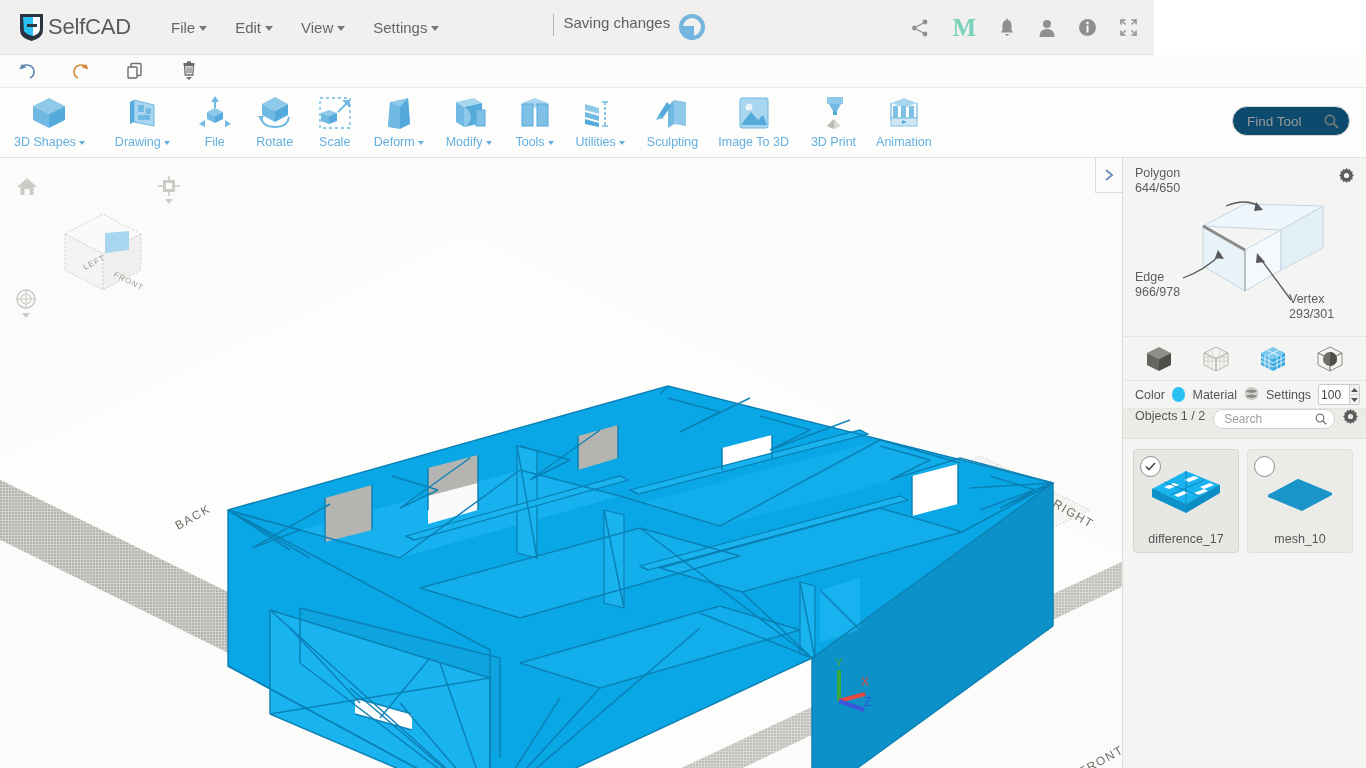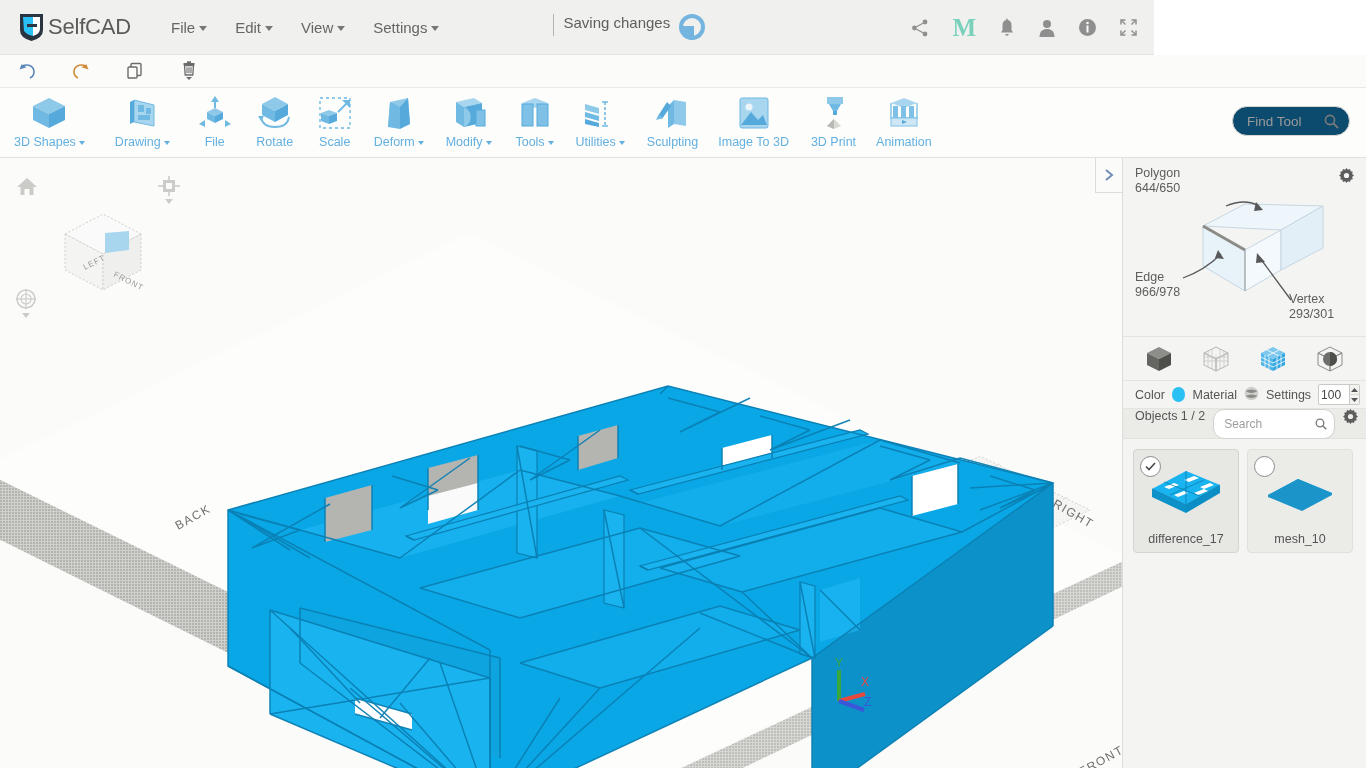--- a/index.html
+++ b/index.html
@@ -142,21 +142,21 @@
   .spin{display:flex;flex-direction:column;border-left:1px solid #c9c9c6;width:13px;height:19px;}
   .spin div{flex:1;display:flex;align-items:center;justify-content:center;cursor:pointer;background:#f2f2f0;}
   .spin div:first-child{border-bottom:1px solid #d8d8d5;}
   .obj-hdr{
     height:30px;display:flex;align-items:flex-start;gap:8px;
     padding:0 8px 0 12px;box-sizing:border-box;background:#ebebe8;
     border-bottom:1px solid #e0e0dd;
   }
   .obj-hdr .lbl{font-size:12.5px;color:#555;white-space:nowrap;}
   .obj-search{
-    flex:1;height:30px;border:1px solid #d2d2cf;border-radius:11px;background:#fff;
+    flex:1;height:20px;border:1px solid #d2d2cf;border-radius:11px;background:#fff;
     display:flex;align-items:center;justify-content:space-between;padding:0 7px 0 10px;
     box-sizing:border-box;cursor:text;gap:8px;
   }
   .obj-search span{font-size:12px;color:#9d9d9d;}
   .obj-grid{display:flex;gap:8px;padding:10px;box-sizing:border-box;}
   .obj-card{
     width:104px;background:#ebebe8;border:1px solid #e0e0dd;border-radius:4px;
     position:relative;cursor:pointer;padding-bottom:4px;
   }
   .obj-card.sel{background:#e7e7e4;border-color:#d4d4d1;}

